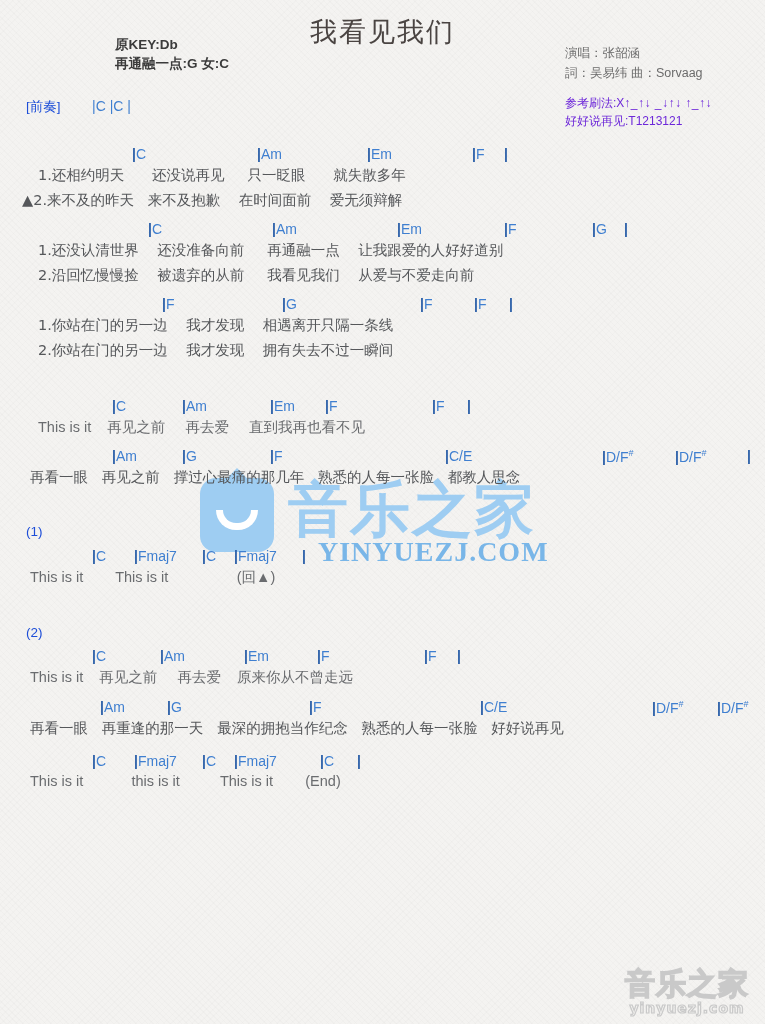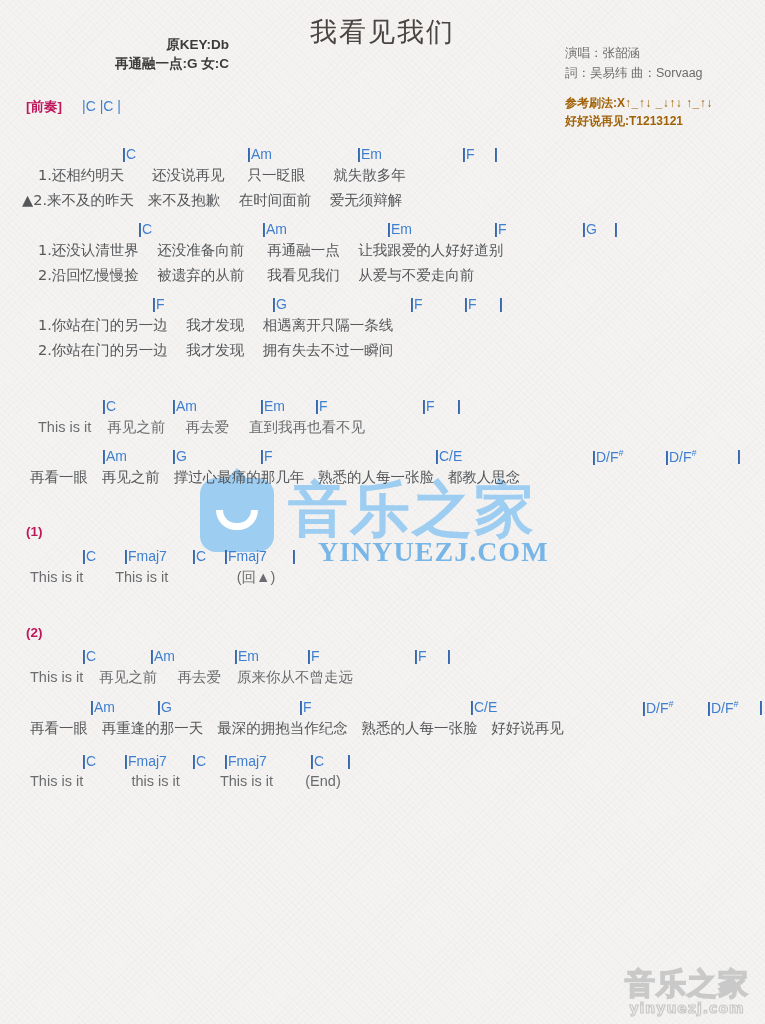--- a/index.html
+++ b/index.html
@@ -43,53 +43,51 @@
     font-family: "DejaVu Sans", sans-serif;
   }
   .key-info {
     position: absolute;
     left: 115px;
     top: 35px;
     font-size: 13.5px;
     color: #3b3b3b;
     line-height: 19px;
     font-weight: bold;
-    text-align: right;
   }
   .credits {
     position: absolute;
     left: 565px;
     top: 43px;
     font-size: 12.5px;
     color: #6b6b6b;
     line-height: 20px;
   }
   .pattern-info {
     position: absolute;
     left: 565px;
     top: 94px;
     font-size: 12px;
-    color: #a16207;
+    color: #6d28d9;
     line-height: 18px;
-    font-weight: bold;
+    font-weight: normal;
   }
   .pattern-info .arrows {
     letter-spacing: 0.5px;
   }
 
   
   .section-label {
     position: absolute;
     font-size: 13.5px;
-    color: #be185d;
-    font-weight: bold;
+    color: #1d4ed8;
   }
   .chord-line {
     position: absolute;
-    left: 2px;
+    left: 12px;
     width: 679px;
     height: 20px;
   }
   .chord {
     position: absolute;
     top: 0;
     font-size: 14px;
     color: #3f7fd0;
     white-space: nowrap;
     font-family: "Liberation Sans", sans-serif;

